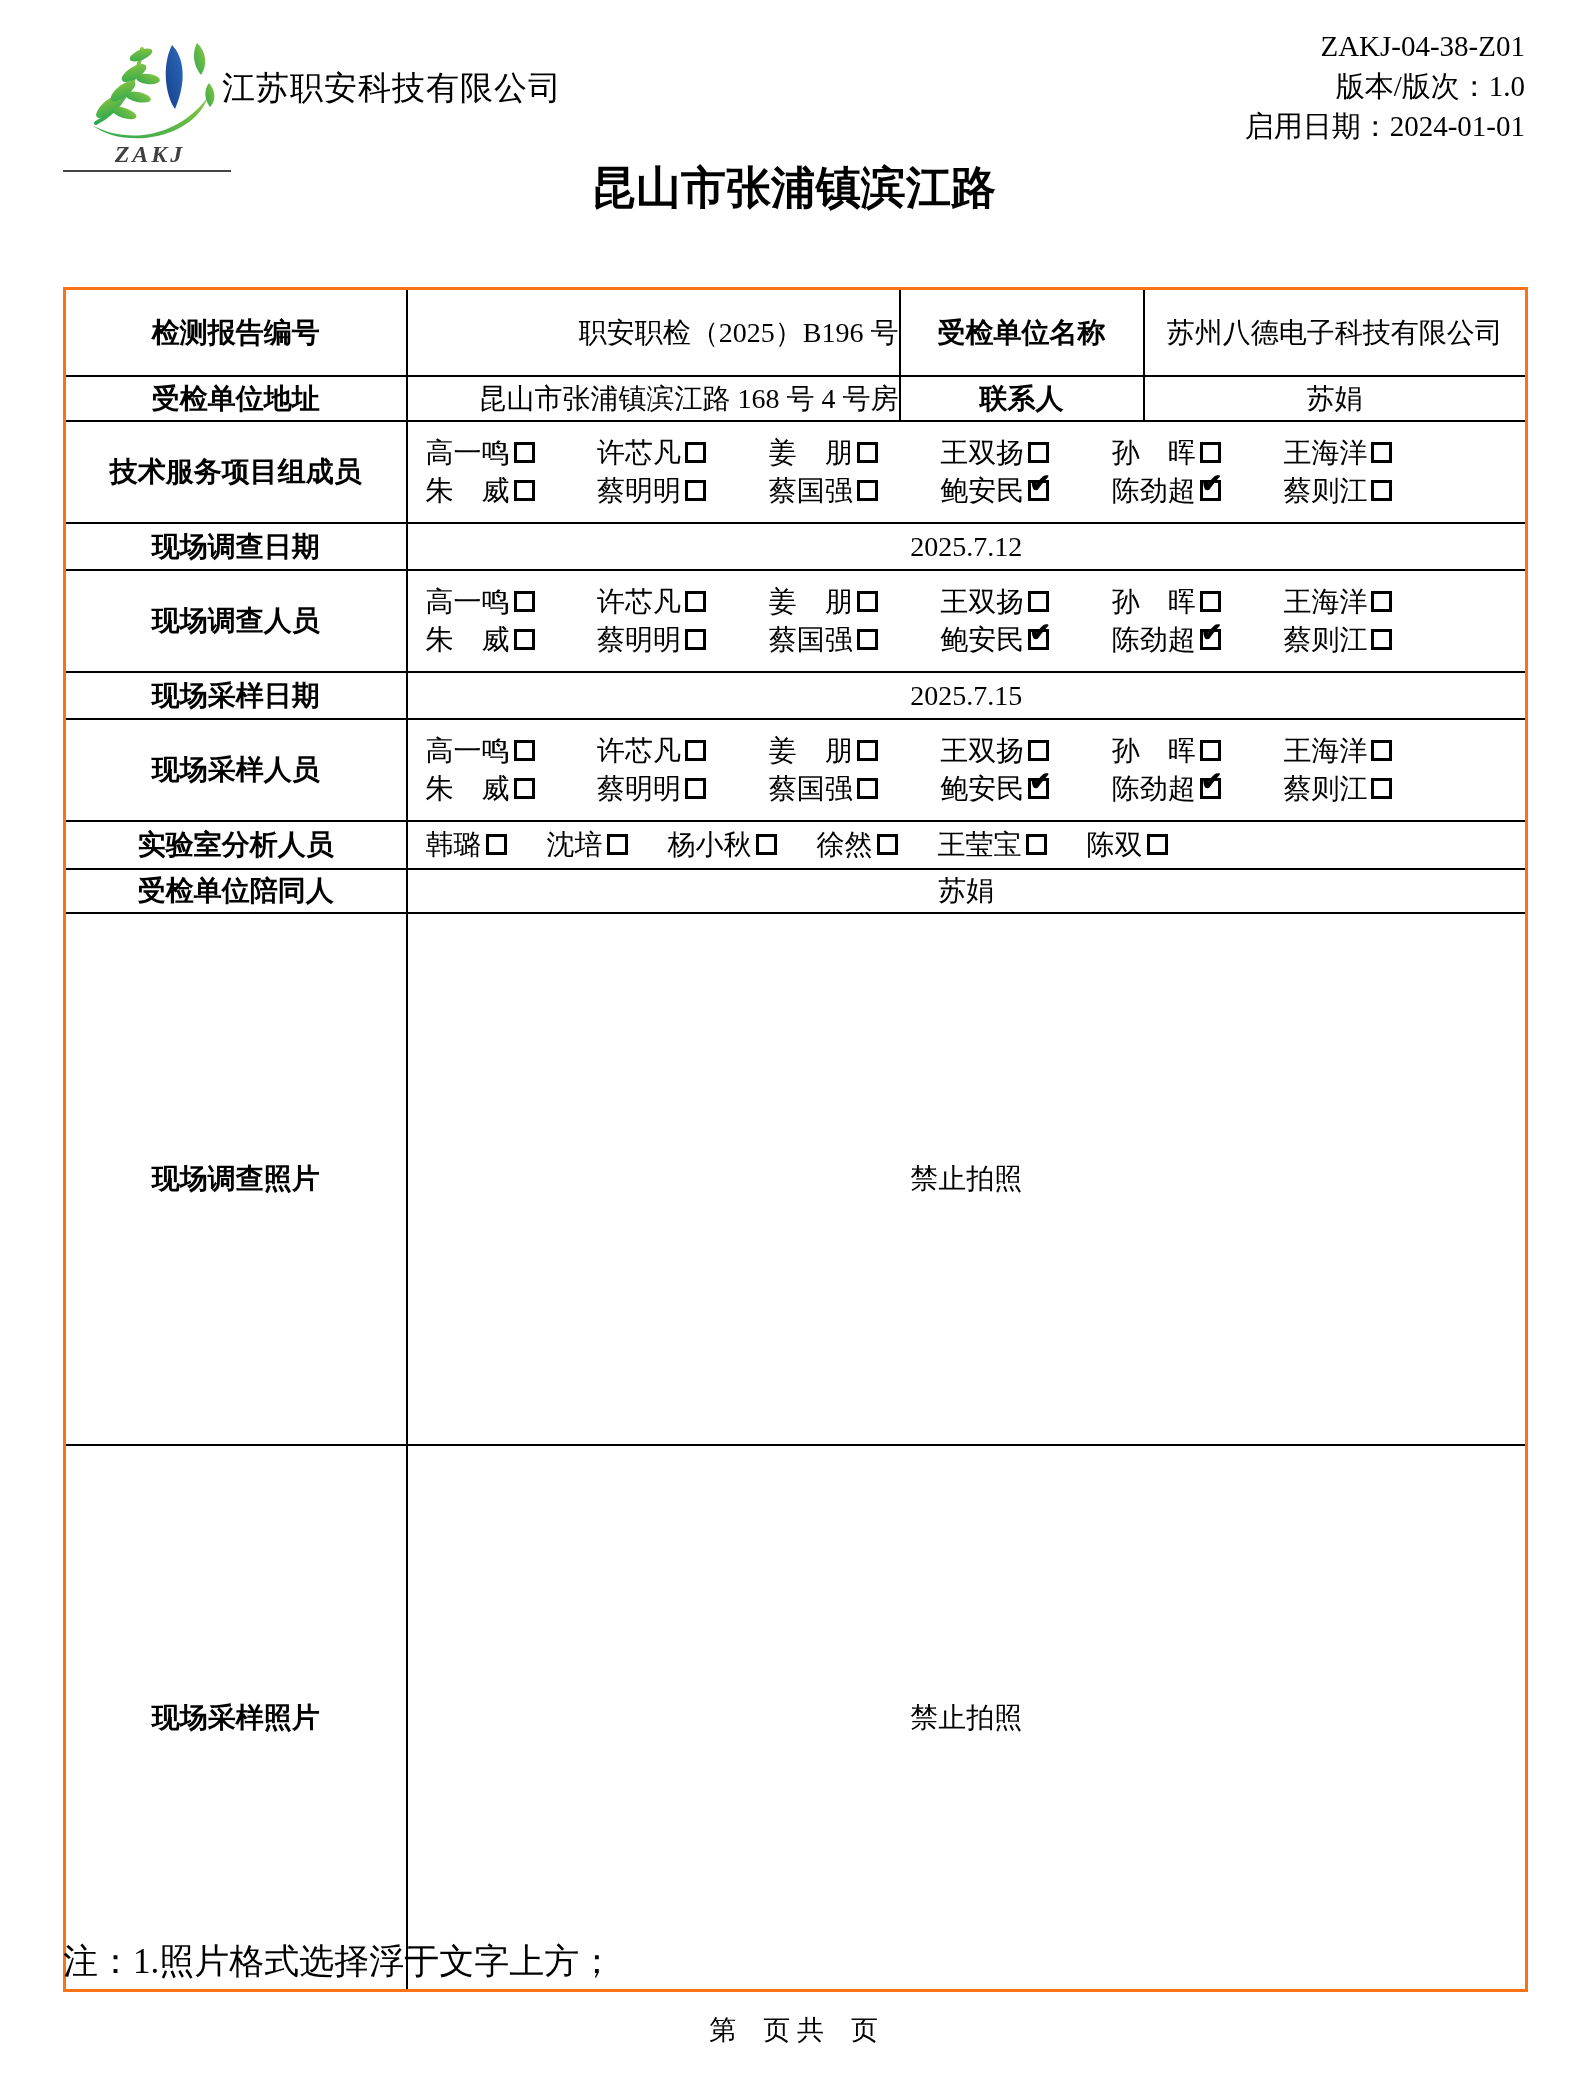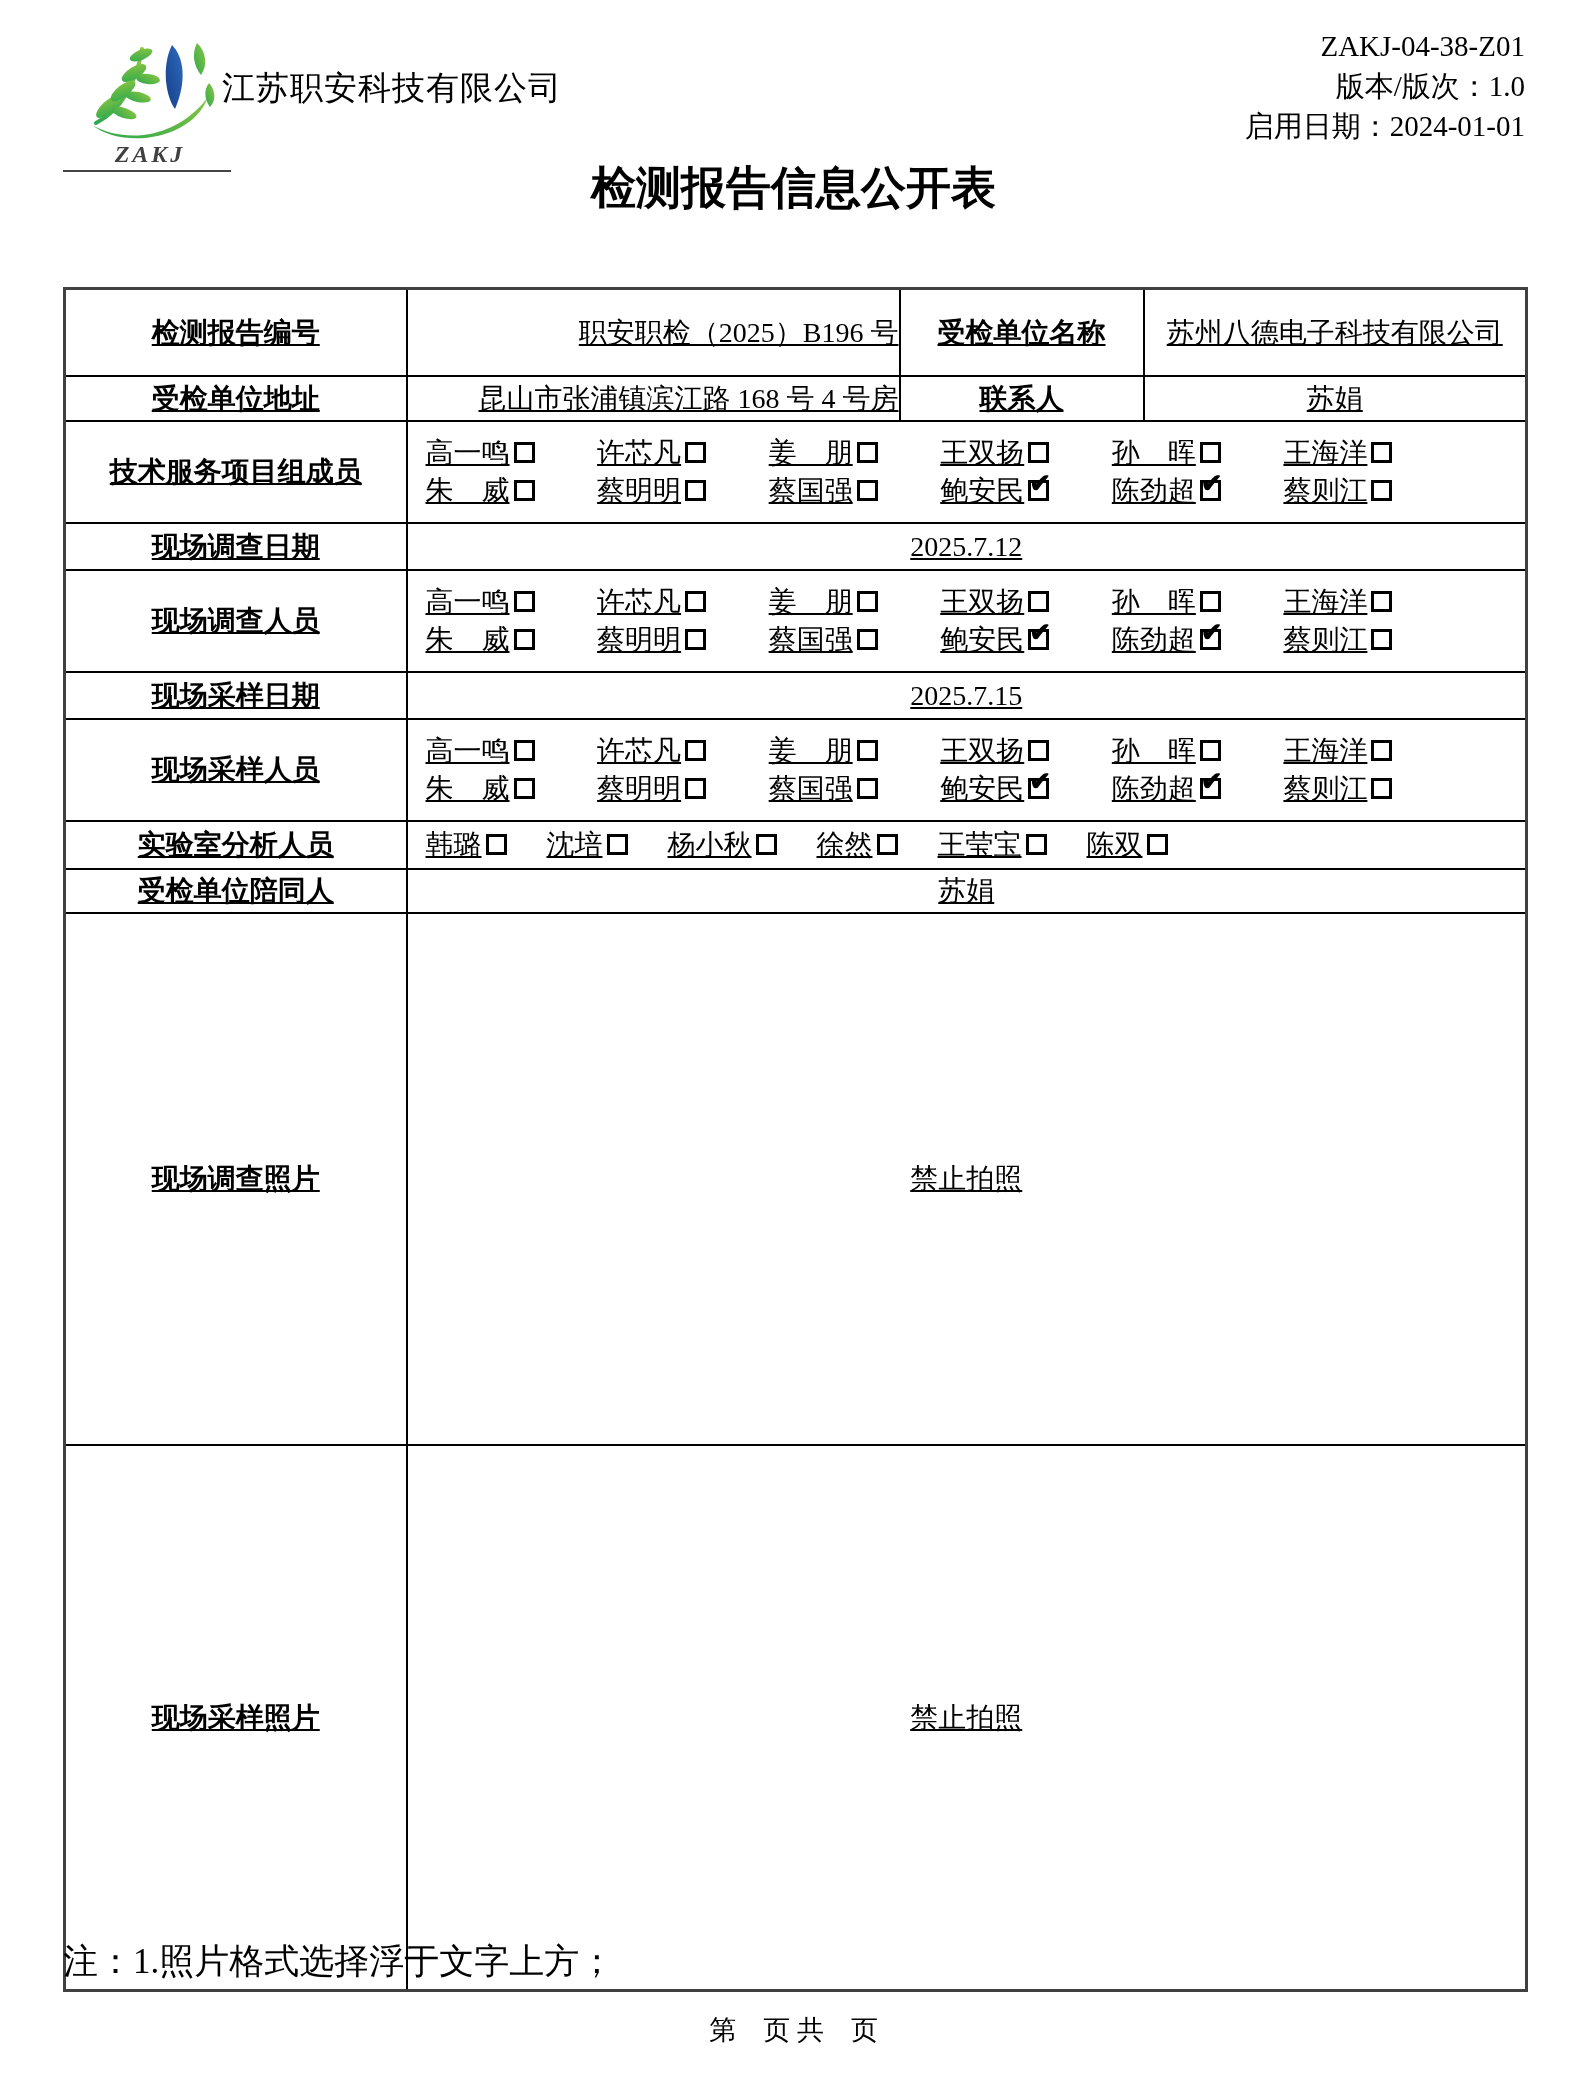--- a/index.html
+++ b/index.html
@@ -14,21 +14,21 @@
   .logo-text { display:block; margin-top:-2px; font-size:24px; font-weight:bold; font-style:italic;
                color:#404040; letter-spacing:3px; }
   .logo-underline { position:absolute; left:63px; top:170px; width:168px; border-bottom:2px solid #444; }
   .company-name { position:absolute; left:222px; top:66px; font-size:33px; letter-spacing:1px; }
   .doc-meta { position:absolute; right:62px; top:26px; text-align:right; font-size:29px; line-height:40px;margin-left:44px; }
   .page-title { position:absolute; left:0; top:158px; width:100%; text-align:center;
                 font-size:45px; font-weight:bold; }
   
   table.form { position:absolute; left:63px; top:287px; width:1462px;
                border-collapse:collapse; table-layout:fixed; }
-  table.form { border:3px solid #404040;text-decoration:underline; }
+  table.form { border:3px solid #f97316; }
   .form th, .form td { border:2px solid #000; font-size:28px; font-weight:normal;
                        vertical-align:middle; padding:0; }
   .form th { font-weight:bold; text-align:center; }
   .cell-left   { text-align:right; padding:4px 12px 4px 18px; }
   .cell-center { text-align:center; }
   .bold { font-weight:bold; }
   .wrap-center { text-align:center; padding:4px 25px; line-height:42px; }
   
   .r1  th,.r1  td { height:85px; }
   .r2  th,.r2  td { height:43px; }
@@ -87,21 +87,21 @@
     <span class="logo-text">ZAKJ</span>
   </div>
   <div class="logo-underline"></div>
   <div class="company-name">江苏职安科技有限公司</div>
   <div class="doc-meta">
     <div>ZAKJ-04-38-Z01</div>
     <div>版本/版次：1.0</div>
     <div>启用日期：2024-01-01</div>
   </div>
 
-  <div class="page-title">检测报告信息公开表</div>
+  <div class="page-title">昆山市张浦镇滨江路</div>
 
   <table class="form">
     <colgroup>
         <col style="width:342px">
         <col style="width:493px">
         <col style="width:244px">
         <col style="width:383px">
       </colgroup>
 
     <tbody>

